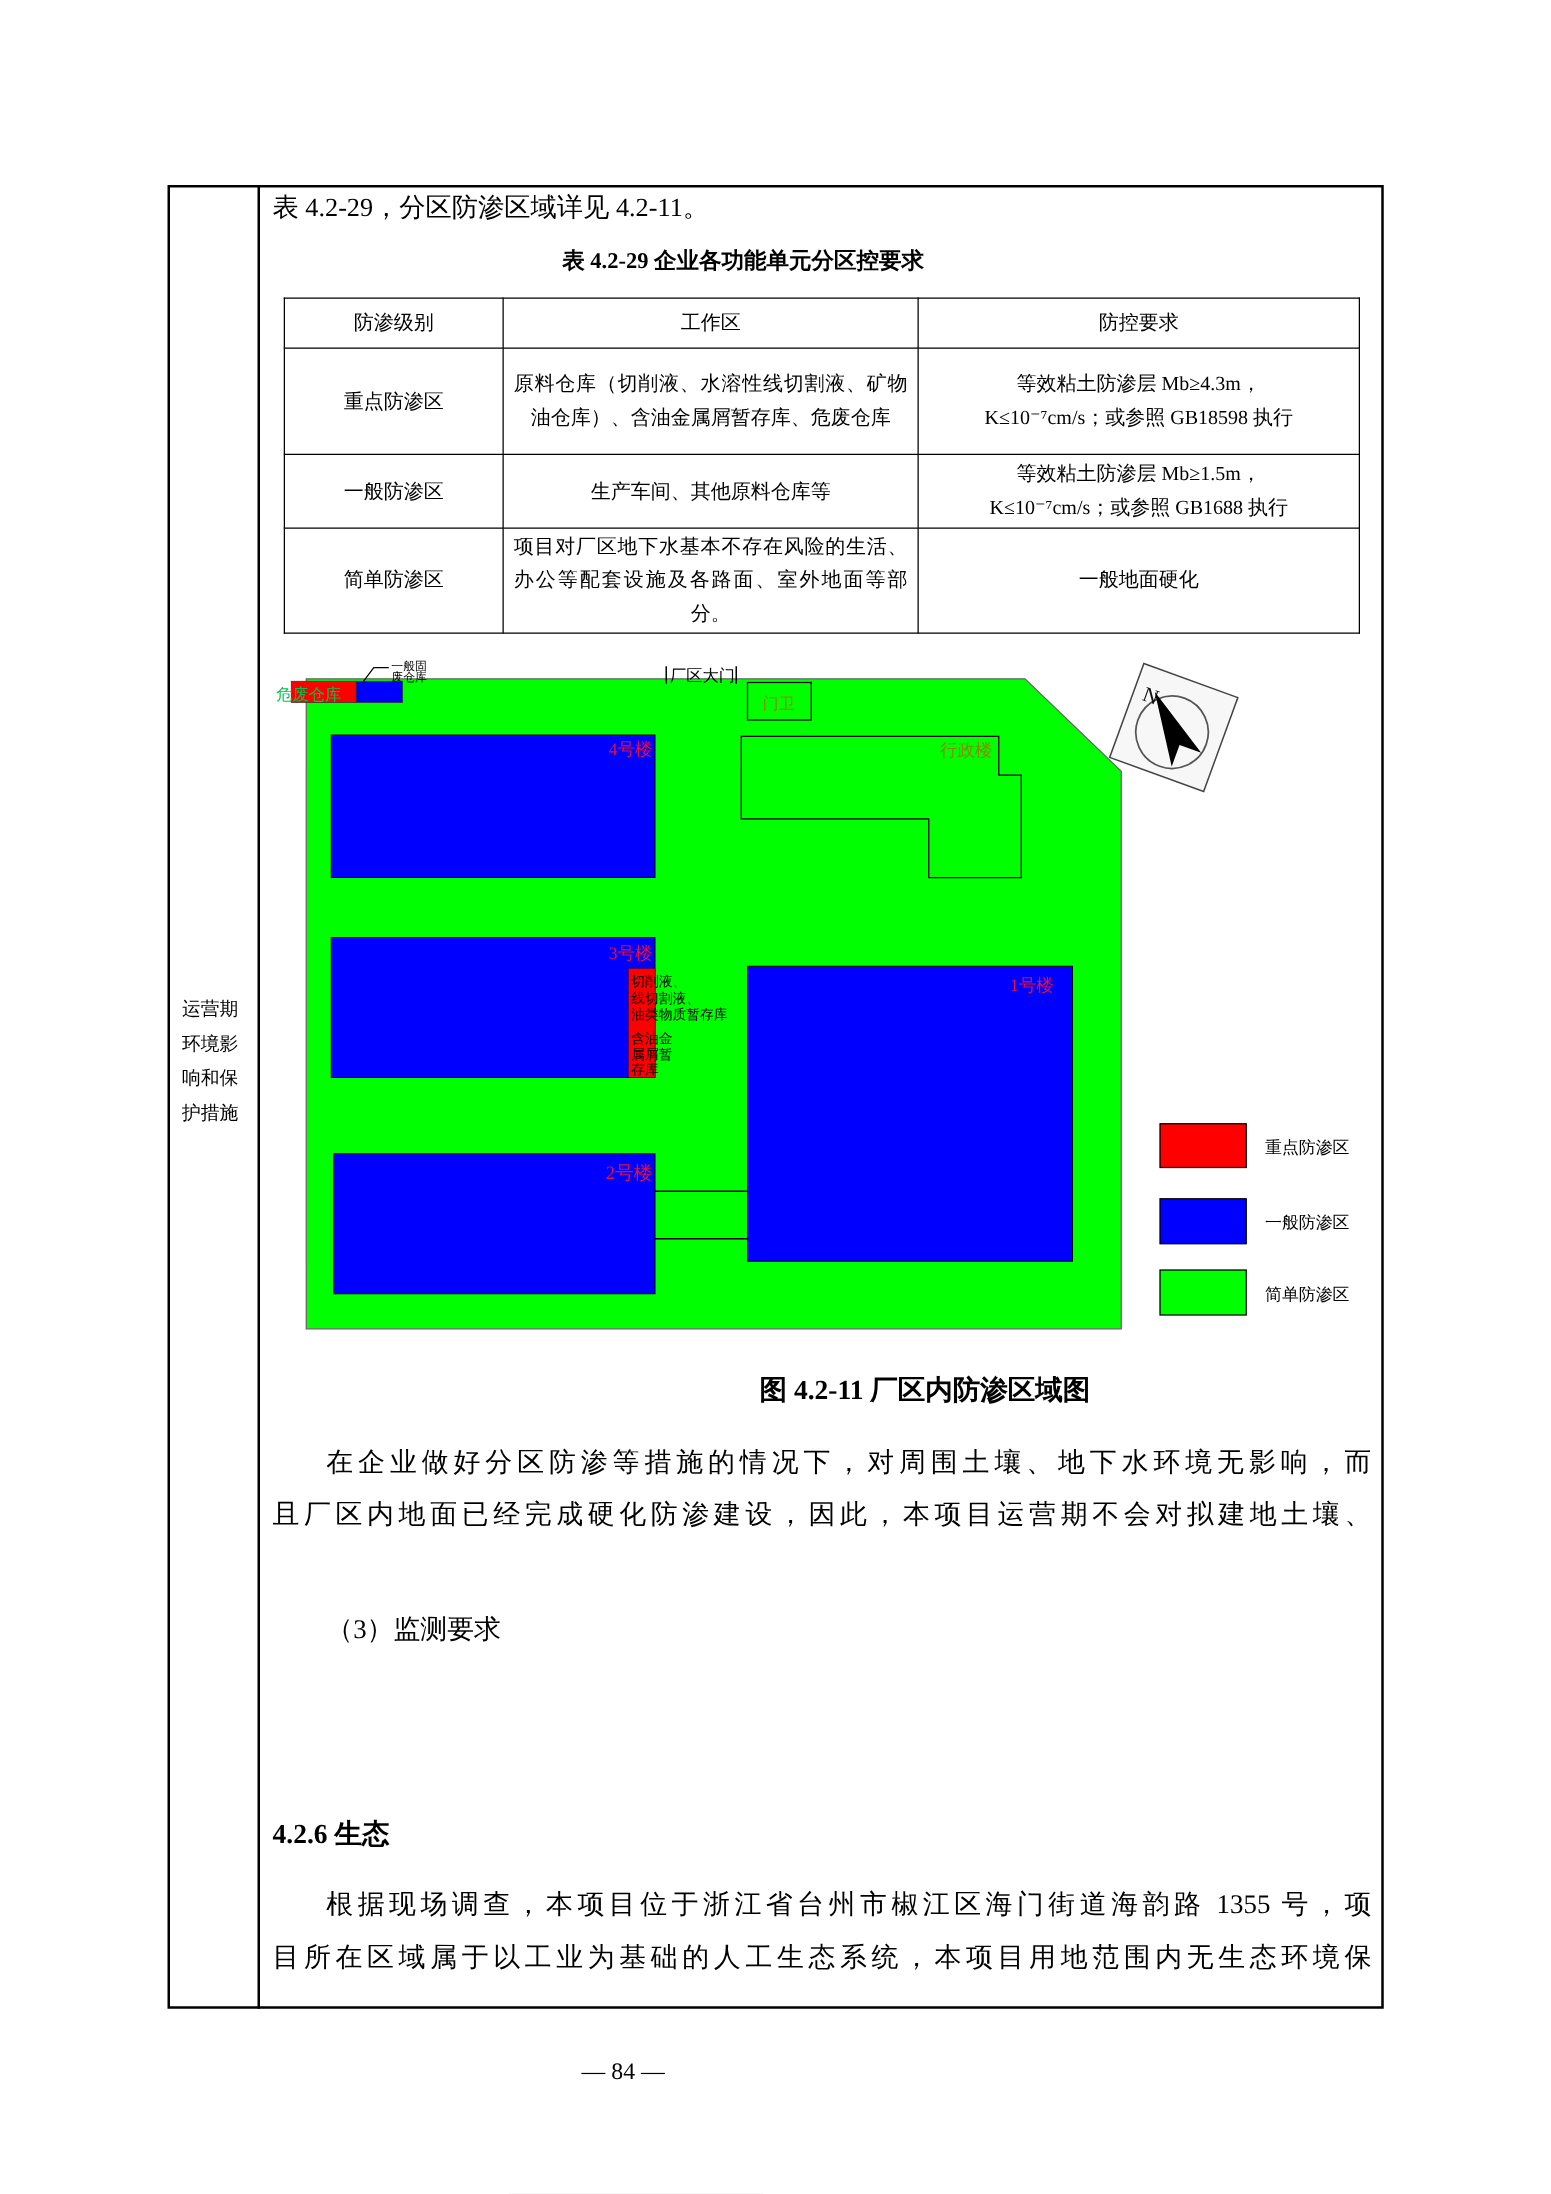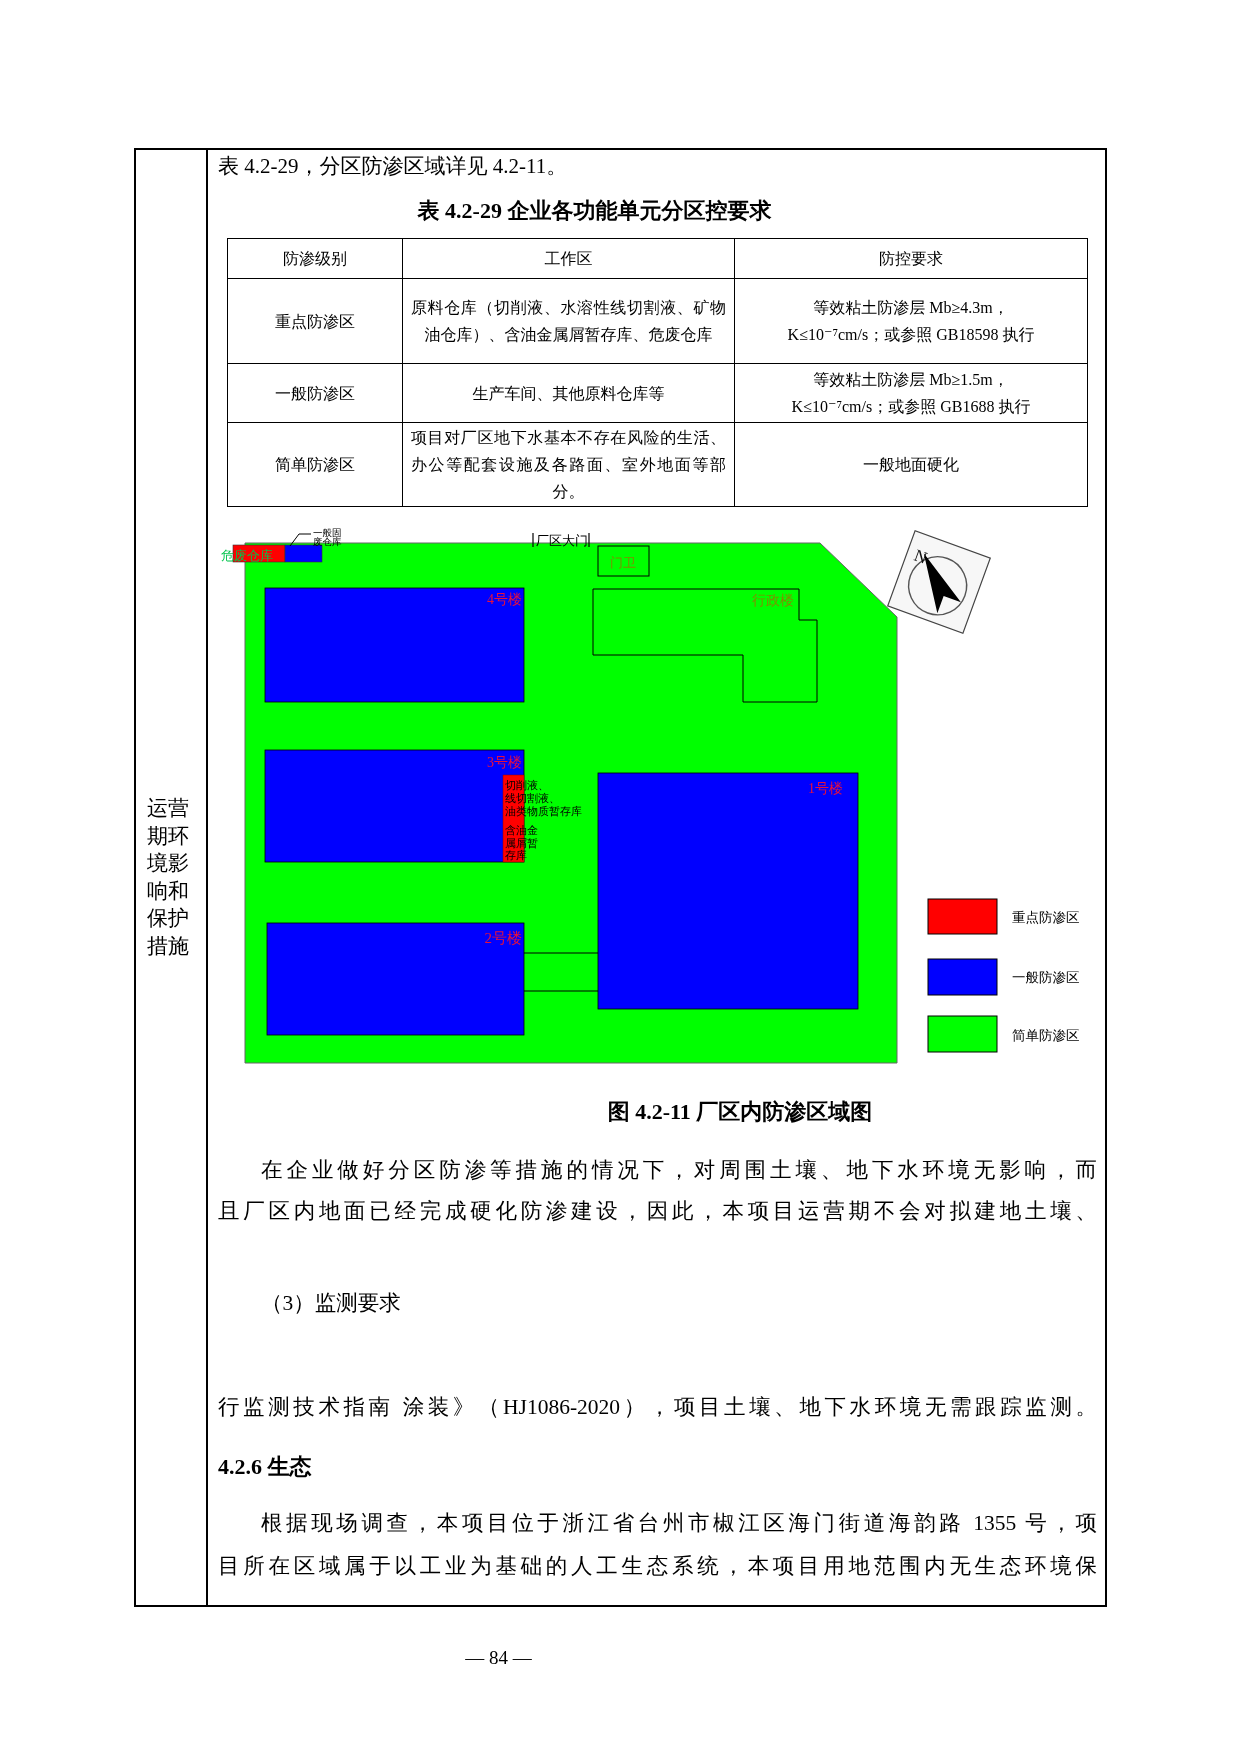--- a/index.html
+++ b/index.html
@@ -6,25 +6,25 @@
   #page{
     position:relative;width:1241px;height:1755px;background:#ffffff;
     font-family:"Liberation Serif","DejaVu Serif",serif;color:#000;overflow:hidden;
     margin:0 auto;
   }
   .abs{position:absolute;box-sizing:border-box;}
   
   #doc-frame{left:134px;top:148px;width:973px;height:1459px;border:2px solid #000;}
   #sidebar-divider{left:206px;top:148px;width:0;height:1459px;border-left:2px solid #000;}
   #sidebar-label{
-    left:145px;top:795px;width:46px;font-size:21px;line-height:27.5px;
+    left:145px;top:795px;width:46px;font-size:15px;line-height:27.5px;
     word-break:break-all;text-align:center;
   }
   #intro-paragraph{left:218px;top:153px;font-size:21px;line-height:27px;}
-  #table-title{left:206px;top:196px;width:777px;text-align:center;font-weight:bold;font-size:22px;}
+  #table-title{left:206px;top:196px;width:777px;text-align:center;font-weight:bold;font-size:18px;}
   
   #seepage-table{left:227px;top:238px;}
   table{border-collapse:collapse;table-layout:fixed;width:860px;font-size:16px;line-height:27px;}
   td,th{border:1.5px solid #000;padding:1px 8px;vertical-align:middle;font-weight:normal;}
   col.c1{width:175px;} col.c2{width:332px;} col.c3{width:353px;}
   tr.hdr{height:40px;} tr.r1{height:85px;} tr.r2{height:59px;} tr.r3{height:83px;}
   .cell-center{text-align:center;}
   .cell-just{text-align:justify;text-align-last:center;text-justify:inter-character;}
   
   #site-map{left:134px;top:515px;}
@@ -155,21 +155,20 @@
     </g>
   </svg>
 
   <div class="abs" id="figure-caption">图 4.2-11 厂区内防渗区域图</div>
 
   <div class="abs body-line ind" style="top:1150px;">在企业做好分区防渗等措施的情况下，对周围土壤、地下水环境无影响，而</div>
   <div class="abs body-line" style="top:1191px;">且厂区内地面已经完成硬化防渗建设，因此，本项目运营期不会对拟建地土壤、</div>
 
   <div class="abs" id="monitoring-heading">（3）监测要求</div>
 
-  <div class="abs body-line" style="top:1387px;">行监测技术指南  涂装》（HJ1086-2020），项目土壤、地下水环境无需跟踪监测。</div>
 
   <div class="abs" id="ecology-heading">4.2.6 生态</div>
 
   <div class="abs body-line ind" style="top:1503px;">根据现场调查，本项目位于浙江省台州市椒江区海门街道海韵路 1355 号，项</div>
   <div class="abs body-line" style="top:1546px;">目所在区域属于以工业为基础的人工生态系统，本项目用地范围内无生态环境保</div>
 
   <div class="abs" id="page-number">— 84 —</div>
 
 </div>
 

